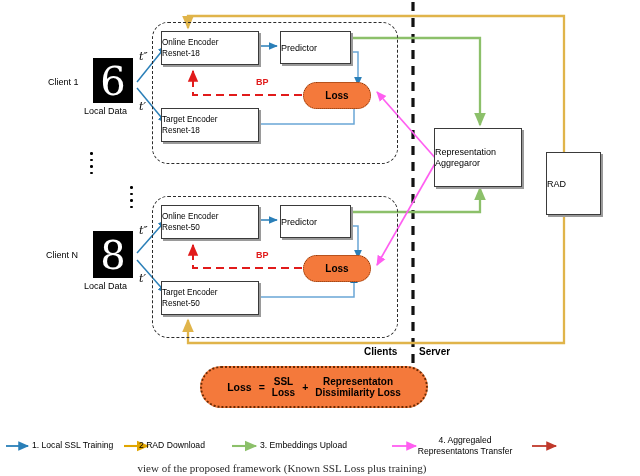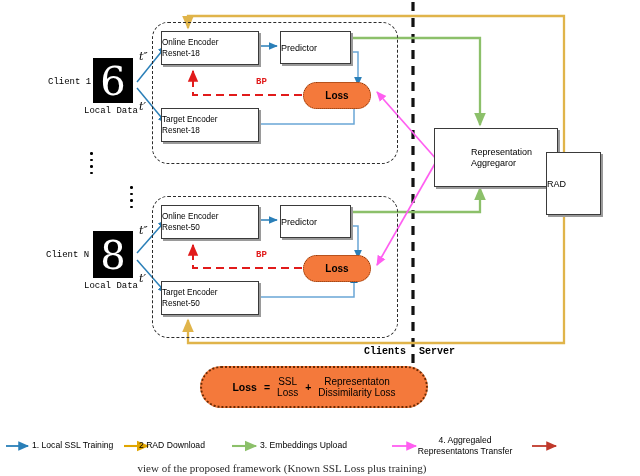--- a/index.html
+++ b/index.html
@@ -18,34 +18,34 @@
   .pill{position:absolute;background:#F4793B;border:1.6px dotted #7a2d00;
         border-radius:999px;display:flex;align-items:center;justify-content:center;
         font-size:10px;font-weight:bold;color:#000;}
 
   .clientbox{position:absolute;border:1.5px dashed #2b2b2b;border-radius:16px;}
 
   .digit{position:absolute;background:#000;display:flex;align-items:center;
          justify-content:center;color:#fff;}
   .digit span{font-family:"DejaVu Serif","Liberation Serif",serif;font-size:40px;line-height:1;}
 
-  .lbl{position:absolute;font-size:9px;white-space:nowrap;font-family:Liberation Mono, monospace;}
+  .lbl{position:absolute;font-size:9px;white-space:nowrap;}
   .lbl.b{font-weight:bold;}
   .lbl.red{color:#e11b1b;font-weight:bold;font-size:9px;}
   .ital{font-family:"DejaVu Serif","Liberation Serif",serif;font-style:italic;font-size:11px;}
 
   .vdots{position:absolute;display:flex;flex-direction:column;gap:4px;align-items:center;}
   .vdots i{width:2.5px;height:2.5px;background:#000;border-radius:50%;display:block;}
 
   .eqpill{position:absolute;background:#F4793B;border:2px dotted #6d2a00;
           border-radius:24px;display:flex;align-items:center;justify-content:center;gap:7px;
           padding:0 12px;}
   .eqpill .t{font-size:10.5px;font-weight:bold;}
   .eqpill .stack{display:flex;flex-direction:column;align-items:center;line-height:11.5px;}
-  .eqpill .stack span{font-size:10px;font-weight:normal;}
+  .eqpill .stack span{font-size:10px;font-weight:bold;}
 
   .legend{position:absolute;left:0;top:418px;width:640px;height:40px;margin-top:16px;}
   .lgitem{position:absolute;display:flex;align-items:center;gap:5px;}
   .lgtxt{font-size:8.6px;line-height:10.5px;white-space:nowrap;}
   .lgtxt.two{white-space:normal;text-align:center;}
 
   .caption{position:absolute;left:0;top:462px;width:564px;text-align:center;
            font-size:11px;color:#2b2b2b;font-family:"Liberation Serif",serif;
            overflow:hidden;height:14px;}
 </style>
@@ -174,21 +174,21 @@
   <div class="box single" style="left:280px;top:205px;width:69px;height:31px;">
     <div>Predictor</div>
   </div>
 
   <div class="pill" style="left:303px;top:255px;width:66px;height:25px;">
     <span>Loss</span>
   </div>
 
   <div class="lbl red" style="left:256px;top:250px;">BP</div>
 
-  <div class="box" style="left:434px;top:128px;width:86px;height:57px;padding-left:36px;">
+  <div class="box" style="left:434px;top:128px;width:86px;height:57px;">
     <div class="l1" style="font-size:9px;">Representation</div>
     <div class="l2" style="font-size:9px;">Aggregaror</div>
   </div>
 
   <div class="box single" style="left:546px;top:152px;width:53px;height:61px;">
     <div>RAD</div>
   </div>
 
   <div class="lbl b" style="left:364px;top:346px;font-size:10px;">Clients</div>
   <div class="lbl b" style="left:419px;top:346px;font-size:10px;">Server</div>

